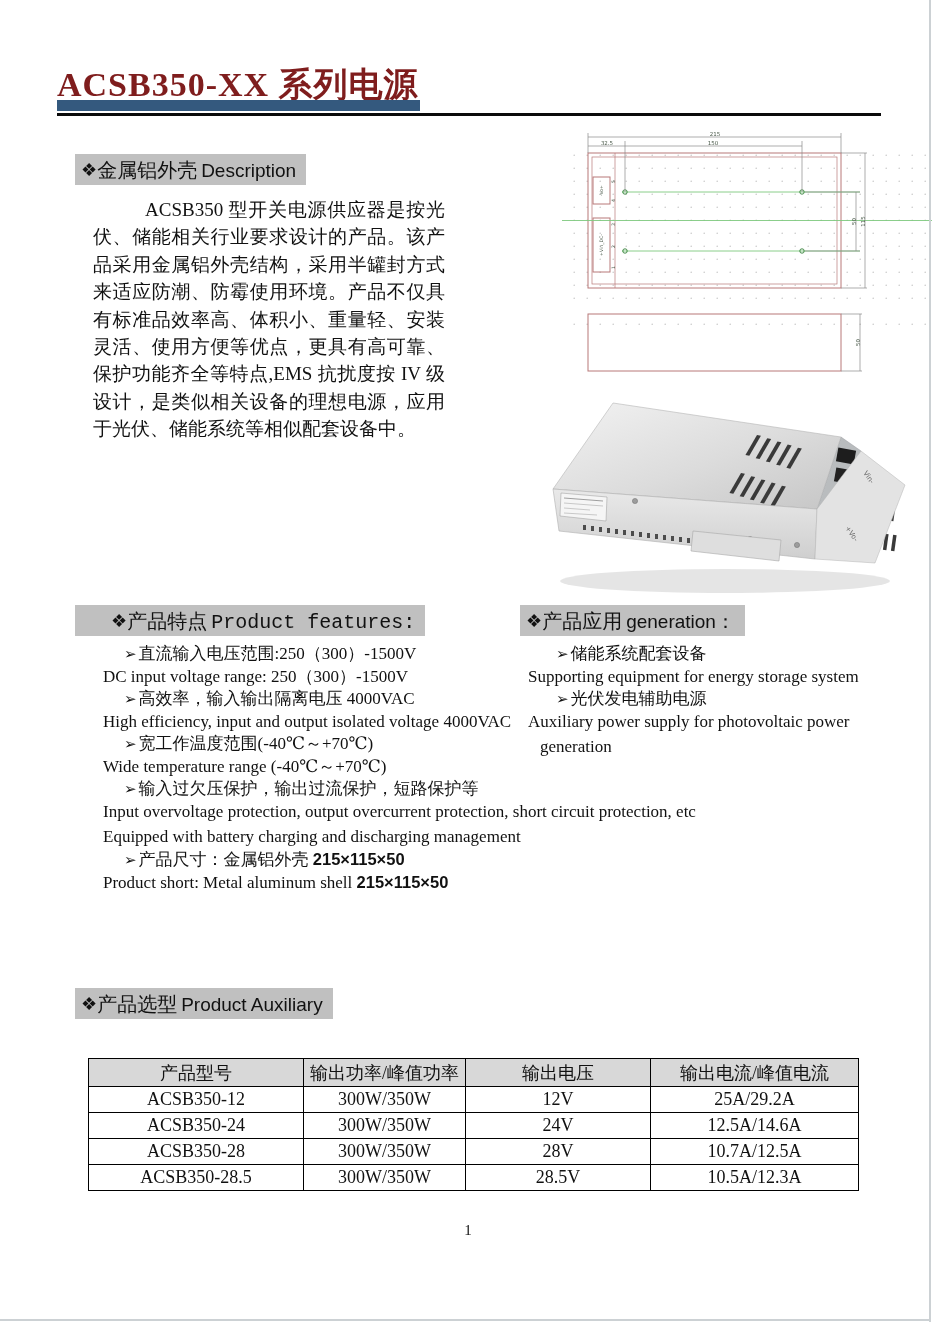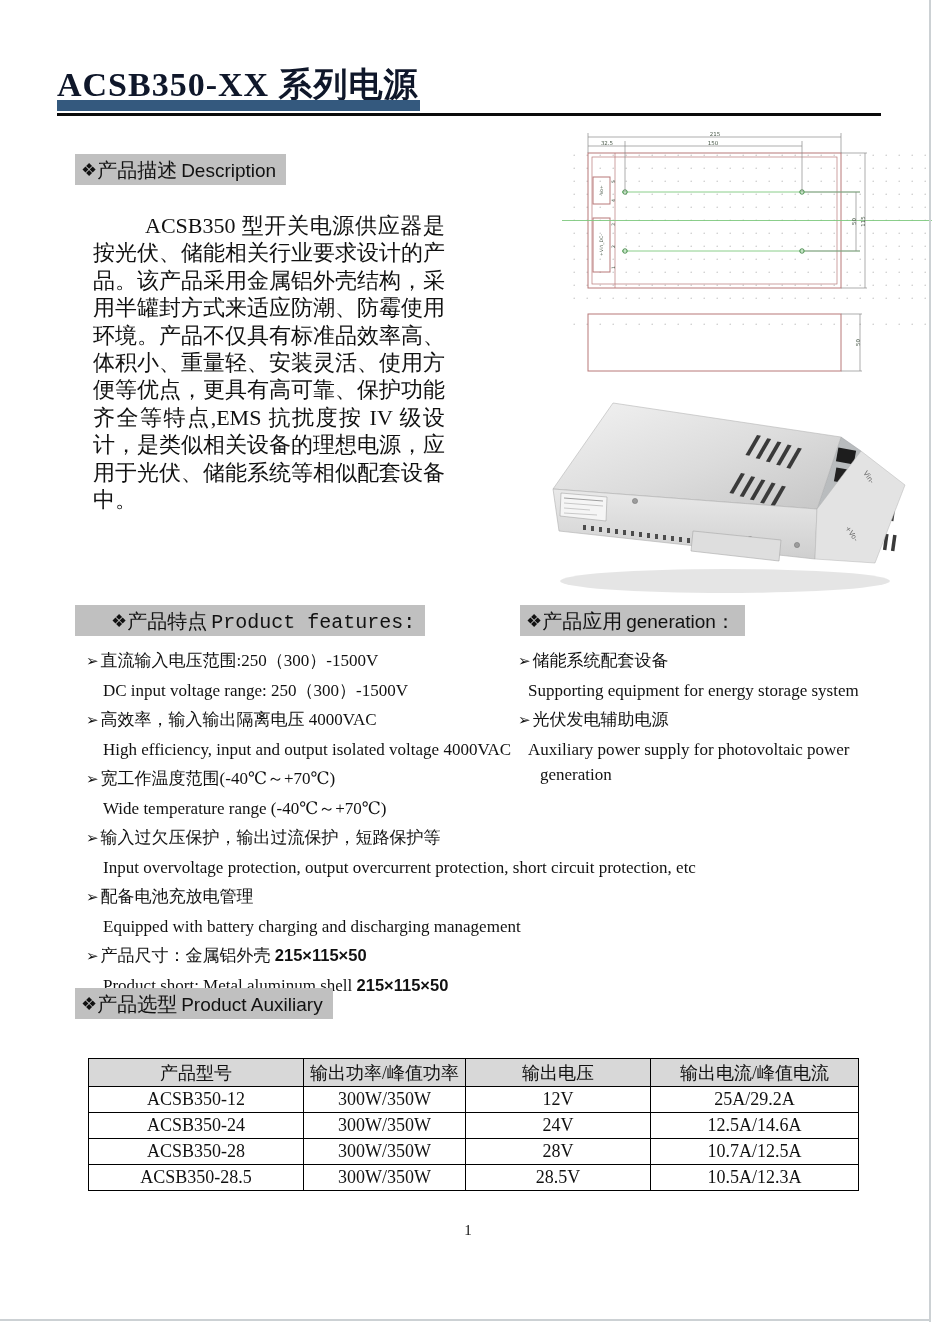--- a/index.html
+++ b/index.html
@@ -3,38 +3,38 @@
 <meta charset="utf-8">
 <style>
   html,body{margin:0;padding:0;background:#fff;}
   .page{
     position:relative;width:936px;height:1322px;background:#ffffff;
     font-family:"Liberation Serif","DejaVu Serif",serif;color:#111;overflow:hidden;
   }
   .page-edge{position:absolute;background:#ccd1d4;}
   .doc-title{
     position:absolute;left:57px;top:62px;font-size:34px;font-weight:bold;
-    letter-spacing:1px;color:#0f172a;white-space:nowrap;
+    letter-spacing:1px;color:#7f1d1d;white-space:nowrap;
   }
   .title-bar{position:absolute;left:57px;top:100px;width:363px;height:11px;background:var(--accent);}
   .title-rule{position:absolute;left:57px;top:113px;width:824px;height:3px;background:#0b0b0b;}
   .sec-hdr{
     position:absolute;background:var(--hdr-bg);padding:2px 10px 2px 6px;height:27px;
     line-height:27px;white-space:nowrap;
   }
   .dia{font-size:18px;font-family:"DejaVu Sans",sans-serif;vertical-align:1px;}
   .hdr-zh{font-size:20px;}
   .hdr-en{font-size:19px;font-weight:normal;font-family:"Liberation Sans","DejaVu Sans",sans-serif;}
   .hdr-en.mono{font-family:"Liberation Mono","DejaVu Sans Mono",monospace;font-size:20px;}
   .desc-body{
-    position:absolute;left:93px;top:212px;width:352px;font-size:22px;line-height:27.4px;
+    position:absolute;left:93px;top:196px;width:352px;font-size:19px;line-height:27.4px;
     text-align:justify;text-indent:52px;
   }
   .list{position:absolute;font-size:17px;}
-  .li-zh{line-height:33px;white-space:nowrap;}
+  .li-zh{line-height:20px;white-space:nowrap;margin-left:38px;}
   .li-en{line-height:25px;padding-left:17px;white-space:nowrap;}
   .app-list .li-en{white-space:normal;padding-left:22px;text-indent:-12px;}
   .arrow{font-family:"DejaVu Sans",sans-serif;font-size:15px;padding-right:2px;}
   .bold-sans{font-family:"Liberation Sans","DejaVu Sans",sans-serif;font-weight:bold;font-size:16.5px;}
   table.sel{
     position:absolute;left:88px;top:1058px;width:770px;border-collapse:collapse;
     font-size:18px;table-layout:fixed;
   }
   table.sel th,table.sel td{
     border:1.5px solid #000;text-align:center;padding:0;height:25px;font-weight:normal;
@@ -53,21 +53,21 @@
 </head>
 <body>
 
 <div class="page">
 
   <div class="doc-title">ACSB350-XX 系列电源</div>
   <div class="title-bar"></div>
   <div class="title-rule"></div>
 
   <div class="sec-hdr" style="left:75px;top:154px;">
-    <span class="dia">❖</span><span class="hdr-zh">产品描述</span>
+    <span class="dia">❖</span><span class="hdr-zh">金属铝外壳</span>
     <span class="hdr-en">Description</span>
   </div>
   <div class="desc-body">ACSB350 型开关电源供应器是按光伏、储能相关行业要求设计的产品。该产品采用金属铝外壳结构，采用半罐封方式来适应防潮、防霉使用环境。产品不仅具有标准品效率高、体积小、重量轻、安装灵活、使用方便等优点，更具有高可靠、保护功能齐全等特点,EMS 抗扰度按 IV 级设计，是类似相关设备的理想电源，应用于光伏、储能系统等相似配套设备中。</div>
 
   <svg style="position:absolute;left:560px;top:128px;" width="375" height="265" viewBox="0 0 375 265">
     <defs>
       <pattern id="dots" width="13" height="13" patternUnits="userSpaceOnUse">
         <circle cx="1.2" cy="1.2" r="0.8" fill="#c9c9c9"></circle>
       </pattern>
     </defs>
@@ -219,21 +219,20 @@
 
   <div class="list" style="left:86px;top:644px;width:640px;">
       <div class="li-zh"><span class="arrow">➢</span><span>直流输入电压范围:250（300）-1500V</span></div>
       <div class="li-en"><span>DC input voltage range: 250（300）-1500V</span></div>
       <div class="li-zh"><span class="arrow">➢</span><span>高效率，输入输出隔离电压 4000VAC</span></div>
       <div class="li-en"><span>High efficiency, input and output isolated voltage 4000VAC</span></div>
       <div class="li-zh"><span class="arrow">➢</span><span>宽工作温度范围(-40℃～+70℃)</span></div>
       <div class="li-en"><span>Wide temperature range (-40℃～+70℃)</span></div>
       <div class="li-zh"><span class="arrow">➢</span><span>输入过欠压保护，输出过流保护，短路保护等</span></div>
       <div class="li-en"><span>Input overvoltage protection, output overcurrent protection, short circuit protection, etc</span></div>
-      <div class="li-zh"><span class="arrow">➢</span><span>配备电池充放电管理</span></div>
       <div class="li-en"><span>Equipped with battery charging and discharging management</span></div>
       <div class="li-zh"><span class="arrow">➢</span><span>产品尺寸：金属铝外壳 </span><span class="bold-sans">215×115×50</span></div>
       <div class="li-en"><span>Product short: Metal aluminum shell </span><span class="bold-sans">215×115×50</span></div>
     </div>
 
   <div class="list app-list" style="left:518px;top:644px;width:356px;">
       <div class="li-zh"><span class="arrow">➢</span><span>储能系统配套设备</span></div>
       <div class="li-en"><span>Supporting equipment for energy storage system</span></div>
       <div class="li-zh"><span class="arrow">➢</span><span>光伏发电辅助电源</span></div>
       <div class="li-en"><span>Auxiliary power supply for photovoltaic power generation</span></div>

